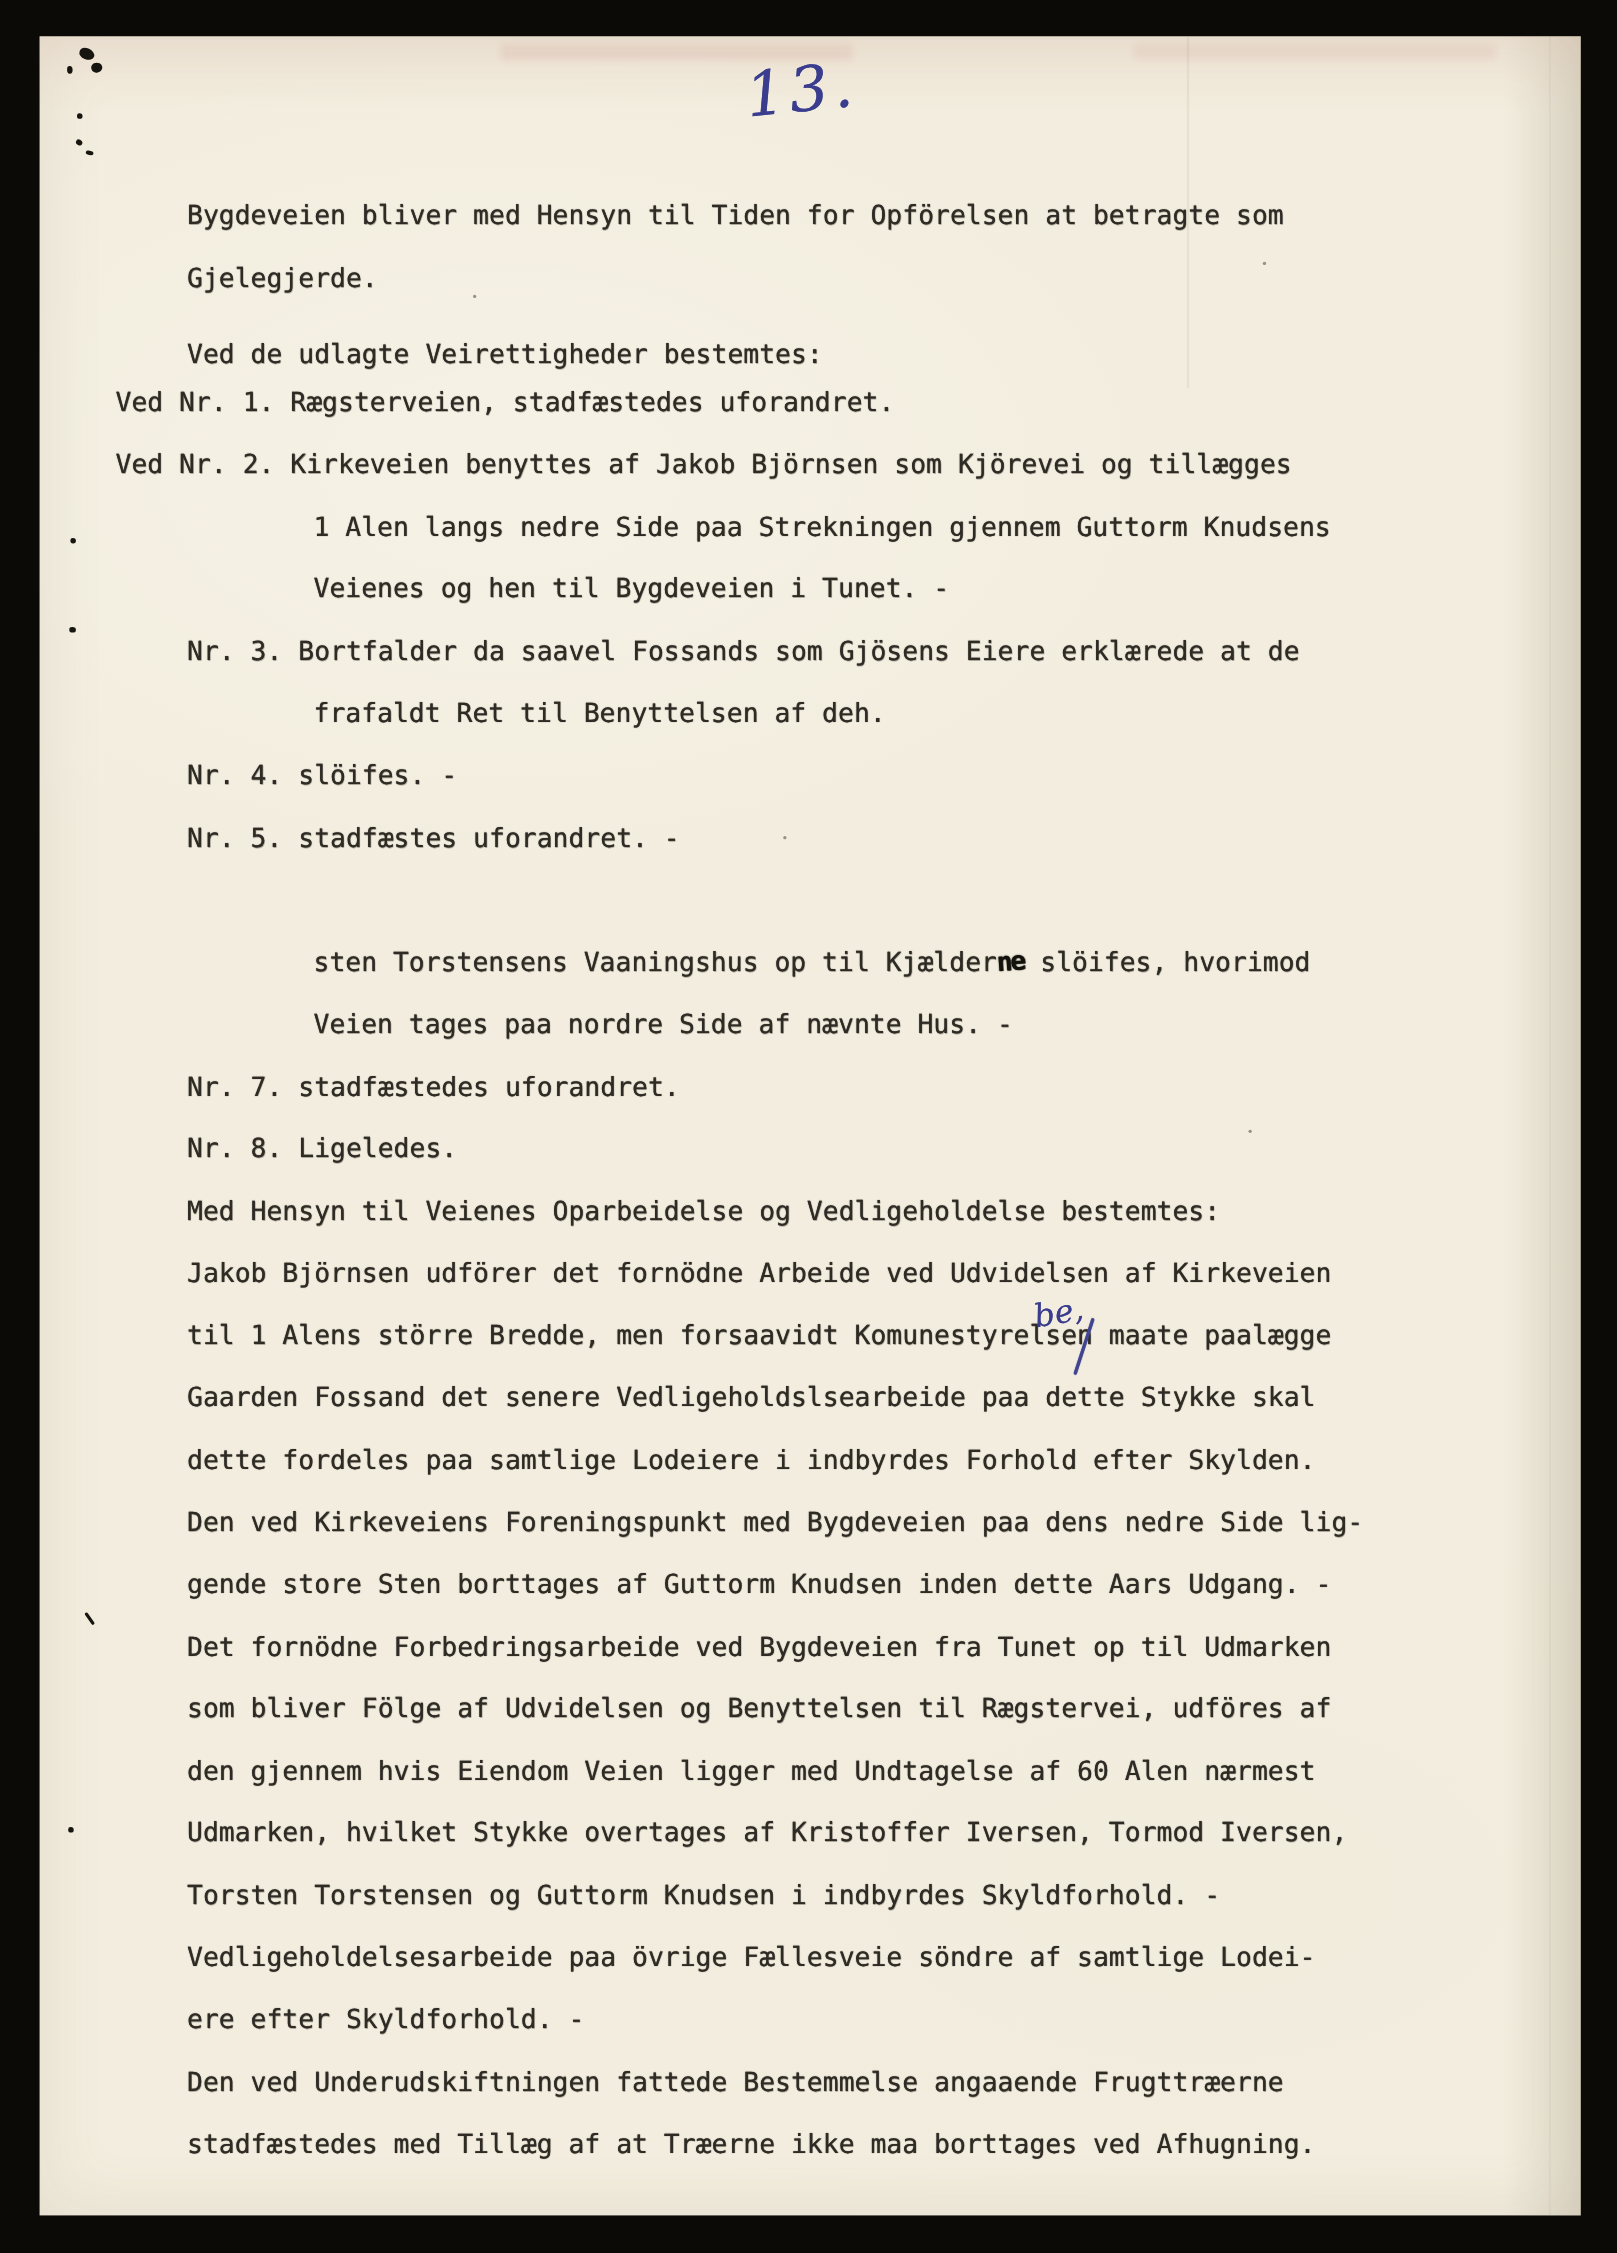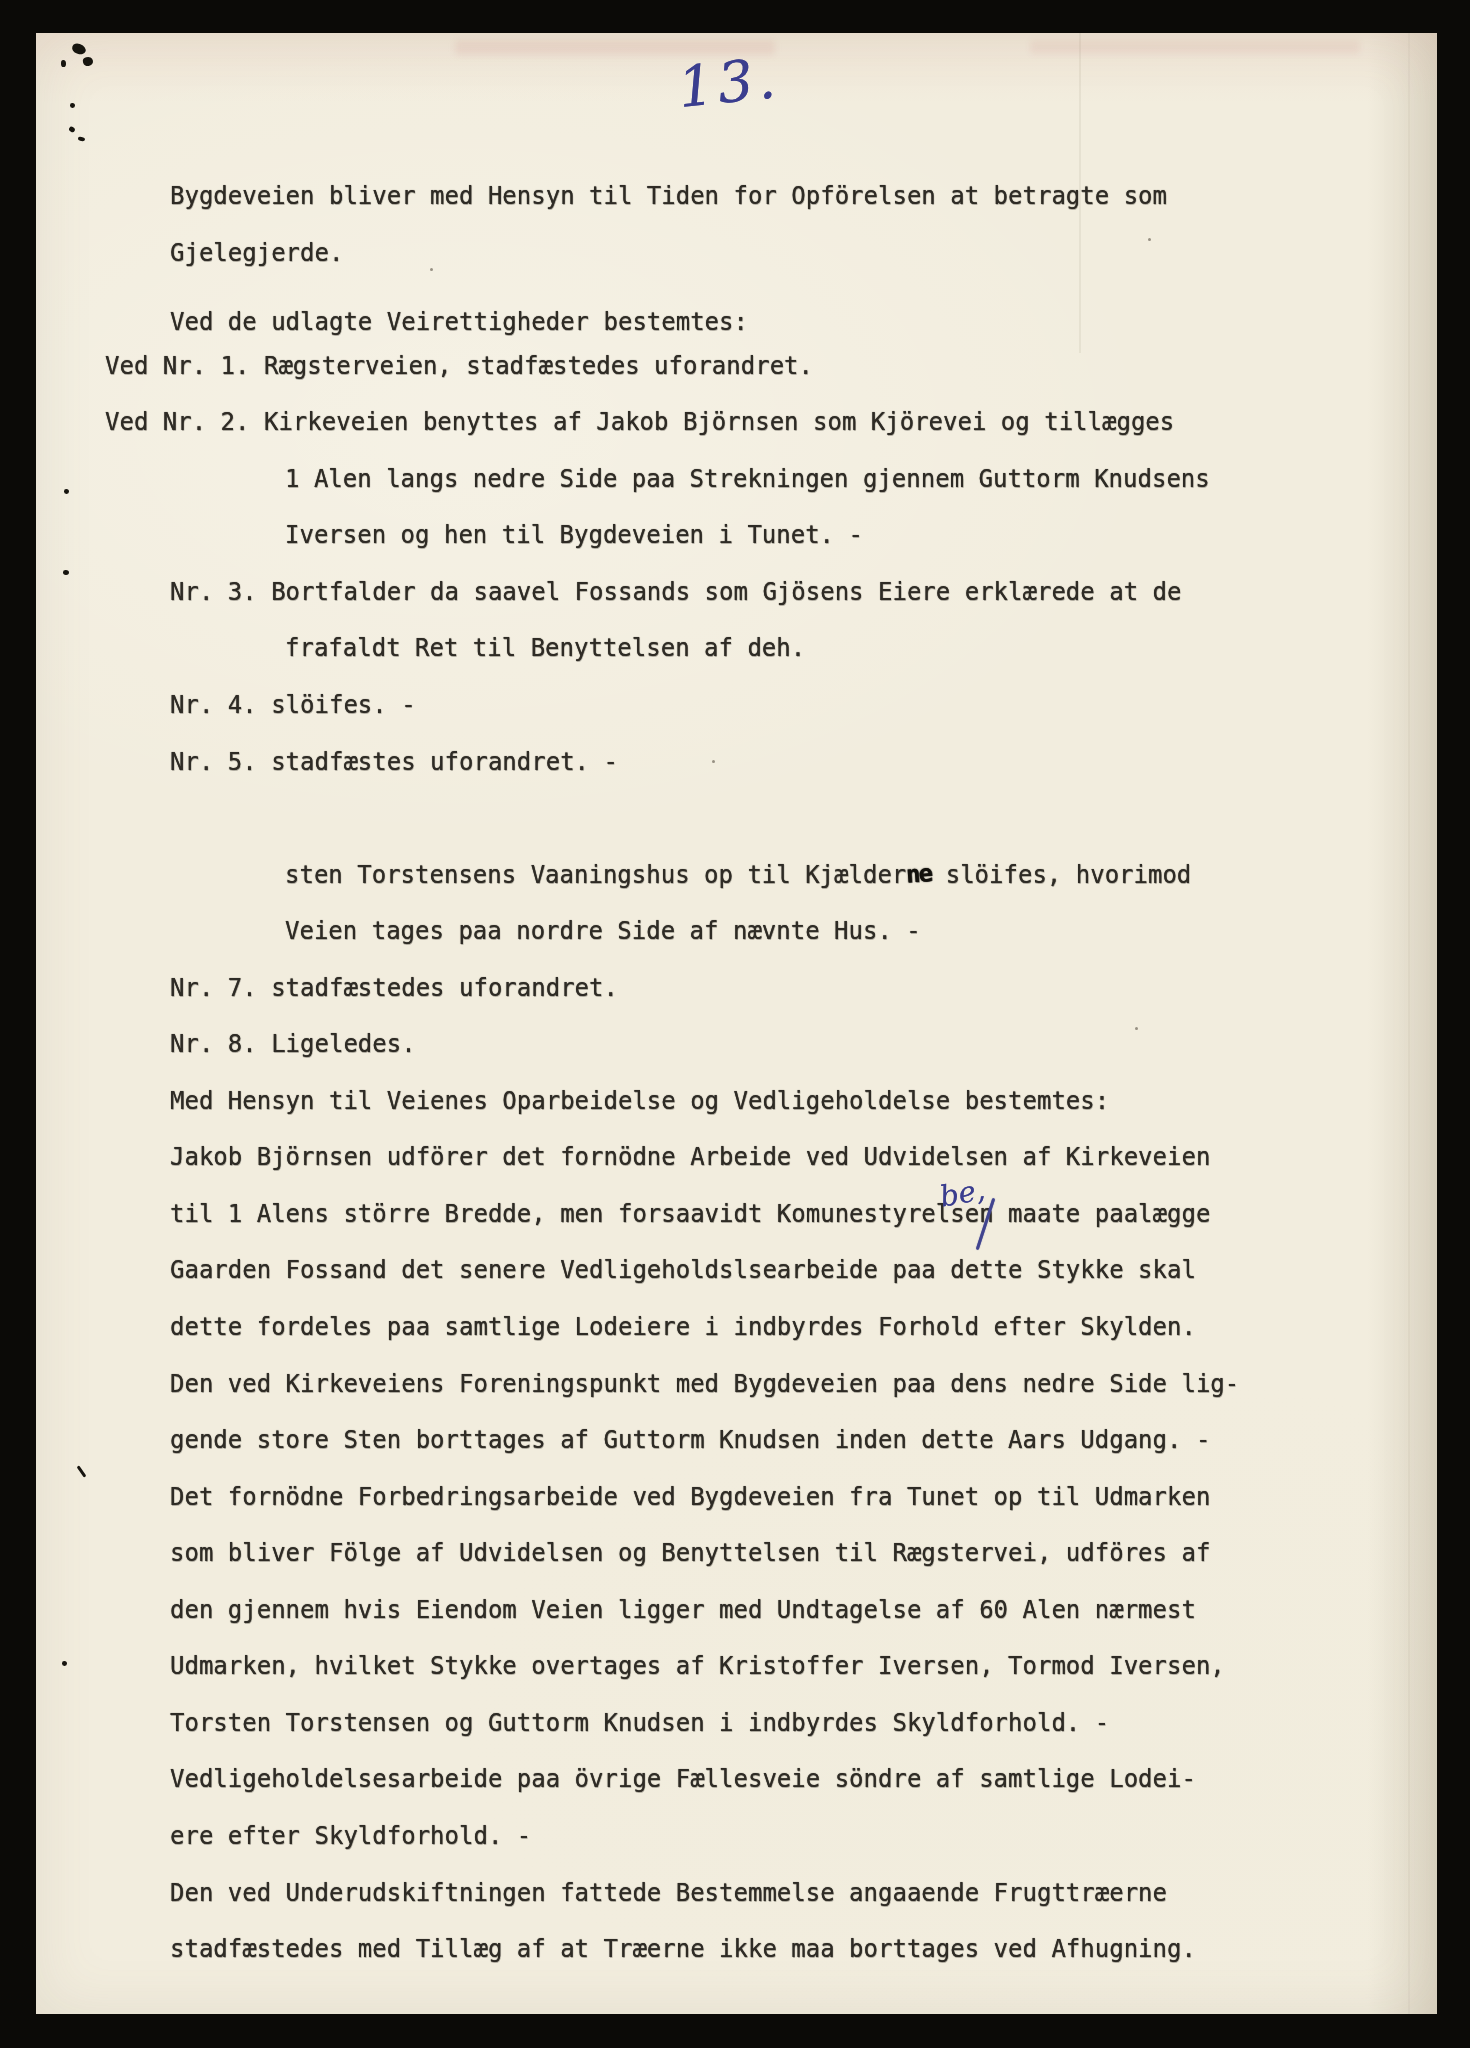--- a/index.html
+++ b/index.html
@@ -75,21 +75,21 @@
   <div class="crease-v" style="left:1079px;top:33px;width:2px;height:320px;"></div>
   <div class="crease-v" style="left:1408px;top:33px;width:2px;height:1981px;opacity:.6;"></div>
 
   <div class="text-layer" id="text-layer">
       <div class="tline" style="left: 170px; top: 179px;">Bygdeveien bliver med Hensyn til Tiden for Opförelsen at betragte som</div>
       <div class="tline" style="left: 170px; top: 236px;">Gjelegjerde.</div>
       <div class="tline" style="left: 170px; top: 305px;">Ved de udlagte Veirettigheder bestemtes:</div>
       <div class="tline" style="left: 105px; top: 349px;">Ved Nr. 1. Rægsterveien, stadfæstedes uforandret.</div>
       <div class="tline" style="left: 105px; top: 405px;">Ved Nr. 2. Kirkeveien benyttes af Jakob Björnsen som Kjörevei og tillægges</div>
       <div class="tline" style="left: 285px; top: 462px;">1 Alen langs nedre Side paa Strekningen gjennem Guttorm Knudsens</div>
-      <div class="tline" style="left: 285px; top: 518px;">Iversen og hen til Bygdeveien i Tunet. -</div>
+      <div class="tline" style="left: 285px; top: 518px;">Veienes og hen til Bygdeveien i Tunet. -</div>
       <div class="tline" style="left: 170px; top: 575px;">Nr. 3. Bortfalder da saavel Fossands som Gjösens Eiere erklærede at de</div>
       <div class="tline" style="left: 285px; top: 631px;">frafaldt Ret til Benyttelsen af deh.</div>
       <div class="tline" style="left: 170px; top: 688px;">Nr. 4. slöifes. -</div>
       <div class="tline" style="left: 170px; top: 745px;">Nr. 5. stadfæstes uforandret. -</div>
       <div class="tline" style="left: 285px; top: 858px;"><span>sten Torstensens Vaaningshus op til Kjælder</span><span class="overstrike">ne</span><span> slöifes, hvorimod</span></div>
       <div class="tline" style="left: 285px; top: 914px;">Veien tages paa nordre Side af nævnte Hus. -</div>
       <div class="tline" style="left: 170px; top: 971px;">Nr. 7. stadfæstedes uforandret.</div>
       <div class="tline" style="left: 170px; top: 1027px;">Nr. 8. Ligeledes.</div>
       <div class="tline" style="left: 170px; top: 1084px;">Med Hensyn til Veienes Oparbeidelse og Vedligeholdelse bestemtes:</div>
       <div class="tline" style="left: 170px; top: 1140px;">Jakob Björnsen udförer det fornödne Arbeide ved Udvidelsen af Kirkeveien</div>

